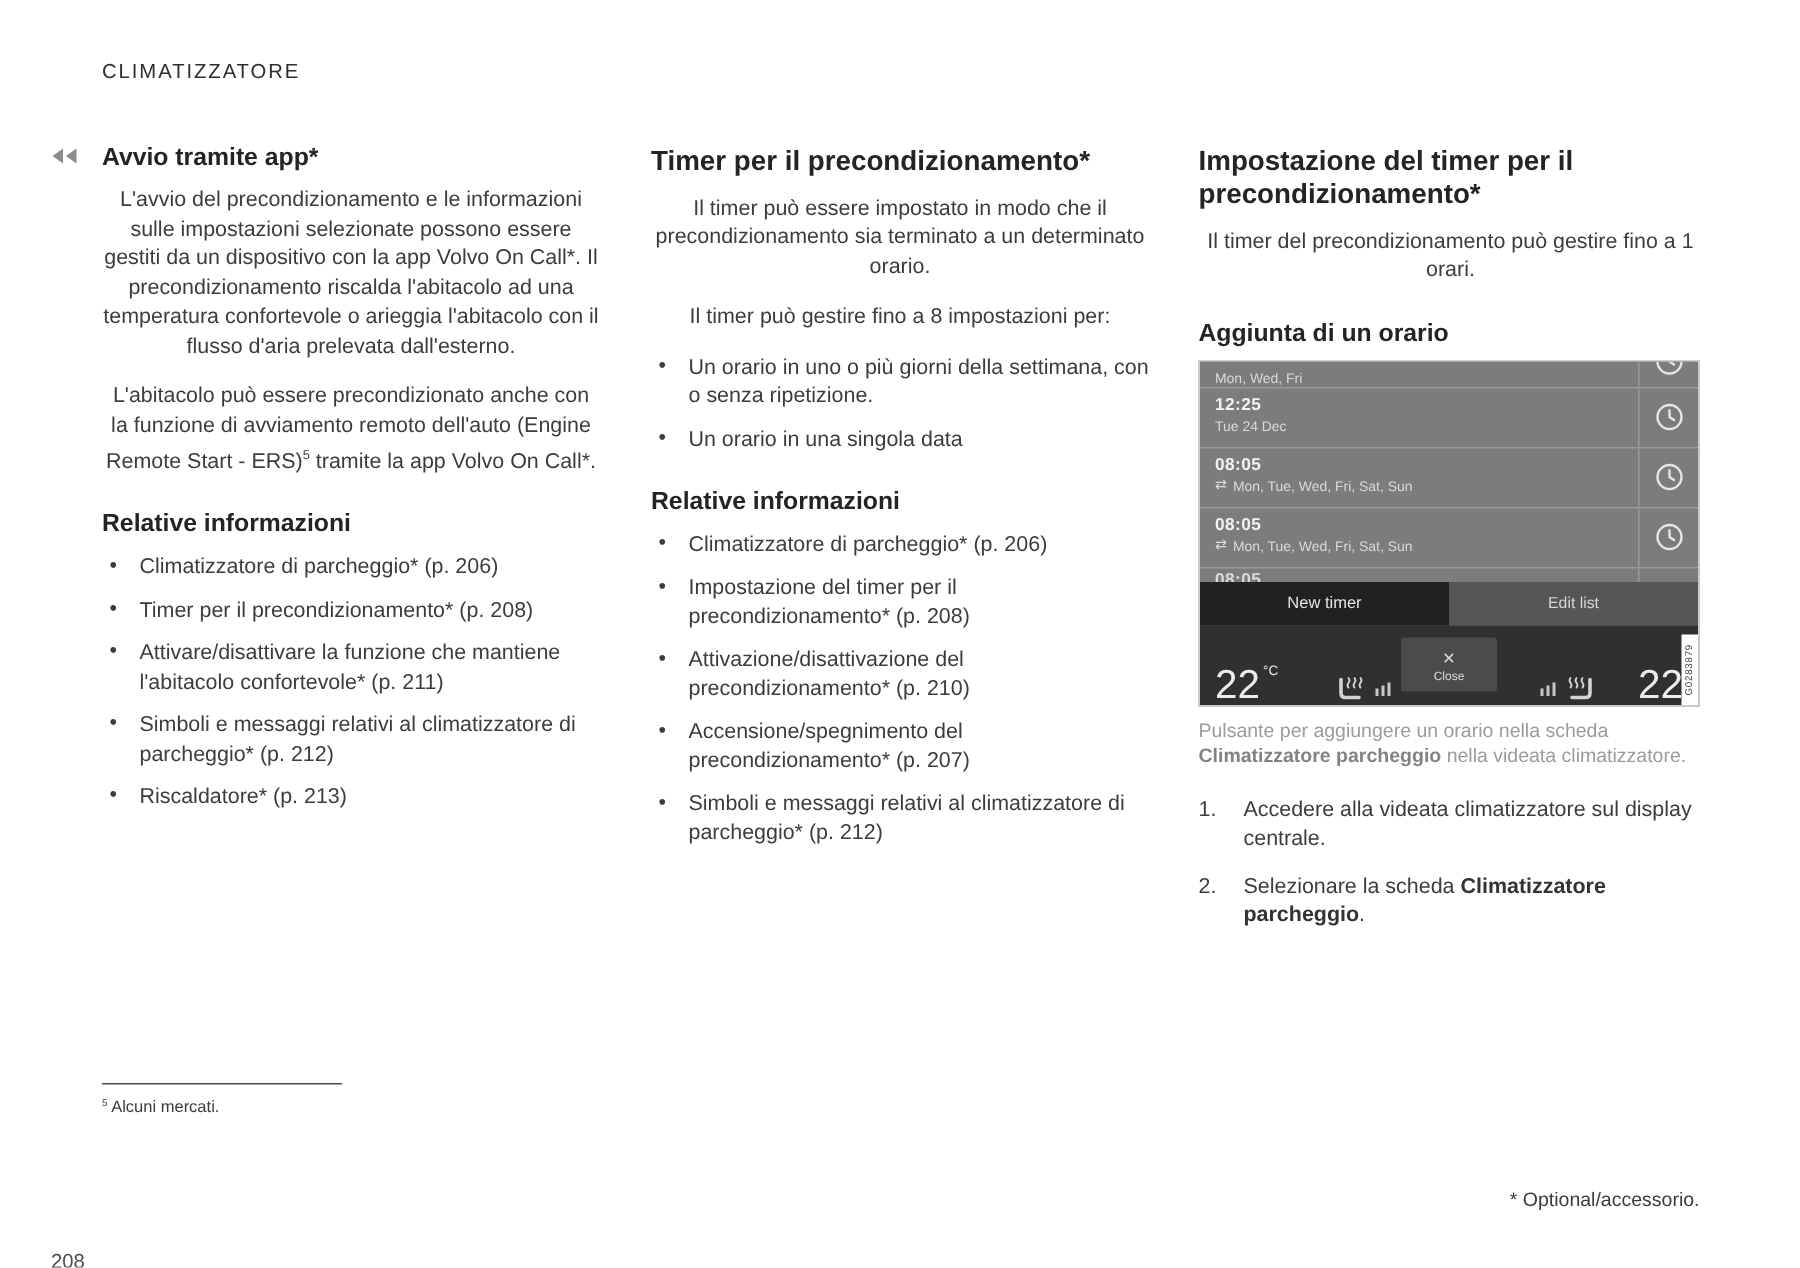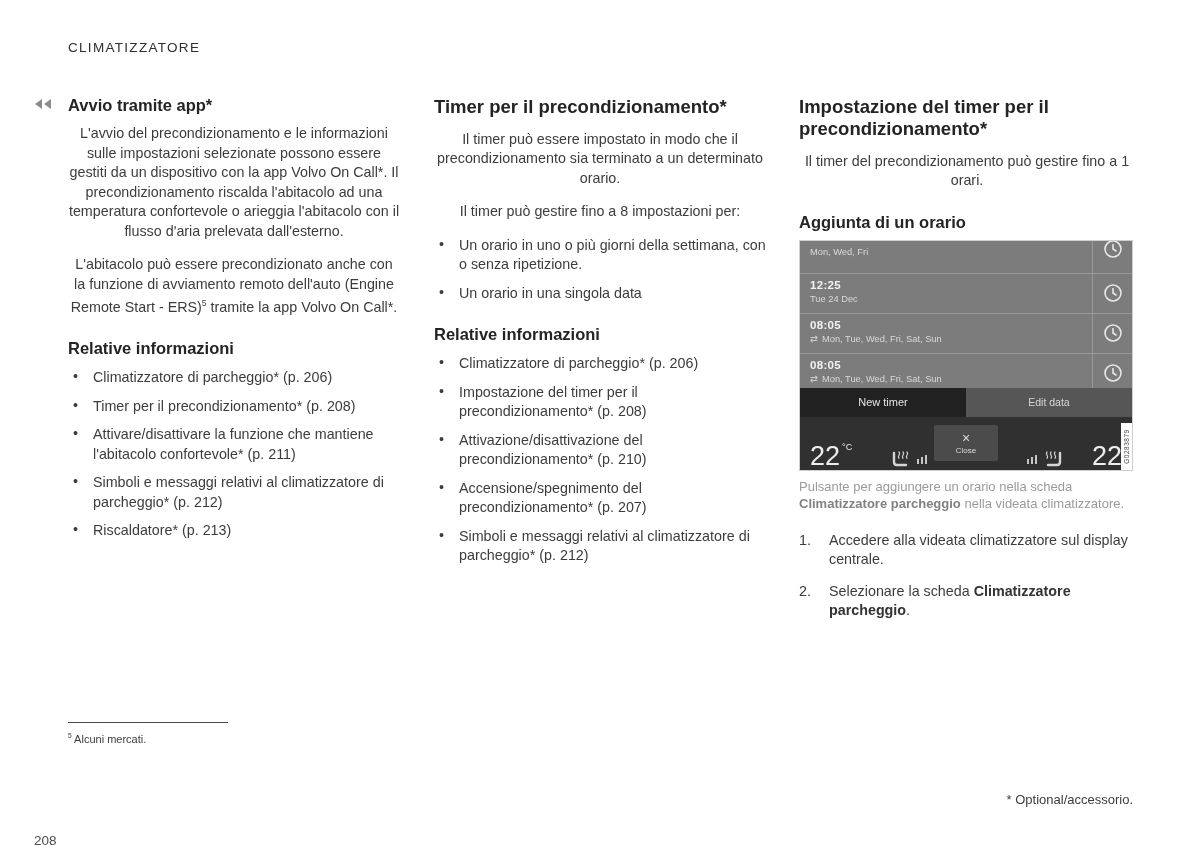--- a/index.html
+++ b/index.html
@@ -53,21 +53,21 @@
   }
   .shot-list { position:absolute; top:0; left:0; right:0; height:147px; }
   .shot-row { display:flex; border-bottom:1px solid #999999; overflow:hidden; }
   .shot-row .cell-main { flex:1; padding:5px 0 3px 10px; }
   .shot-row .cell-icon {
     width:40px; border-left:1px solid #999999;
     display:flex; align-items:center; justify-content:center;
     overflow:hidden;
   }
   .row-std { height:40px; }
-  .row-partial-top { height:33px; }
+  .row-partial-top { height:18px; }
   .row-partial-top .cell-main { padding-top:3px; }
   .row-partial-top .cell-icon svg { margin-top:-16px; }
   .row-partial-bottom { height:9px; border-bottom:none; }
   .row-partial-bottom .cell-main { padding-top:2px; opacity:.8; }
   .row-time { font-size:11.5px; font-weight:bold; color:#f2f2f2; letter-spacing:.3px; }
   .row-days { font-size:9.3px; color:#dadada; margin-top:3px; display:flex; align-items:center; gap:4px; }
   .repeat-glyph { font-size:9.5px; color:#dadada; line-height:1; }
 
   .shot-buttons {
     position:absolute; top:147px; left:0; right:0; height:29px;
@@ -234,21 +234,21 @@
       <div class="shot-row row-partial-bottom">
         <div class="cell-main">
           <div class="row-time">08:05</div>
         </div>
         <div class="cell-icon"></div>
       </div>
     </div>
 
     <div class="shot-buttons">
       <div class="btn-new">New timer</div>
-      <div class="btn-edit">Edit data</div>
+      <div class="btn-edit">Edit list</div>
     </div>
 
     <div class="shot-climate">
       <div class="temp"><span>22</span><span class="unit">°C</span></div>
       <div class="seat-group sg-left">
         <svg width="24" height="20" viewBox="0 0 24 20">
             <path d="M6 3 v9 q0 3 3 3 h9" fill="none" stroke="#d4d4d4" stroke-width="2.4" stroke-linecap="round"></path>
             <path d="M11 2 q1.3 1.6 0 3.2 q-1.3 1.6 0 3.2" fill="none" stroke="#d4d4d4" stroke-width="1.2" stroke-linecap="round"></path>
             <path d="M15 2 q1.3 1.6 0 3.2 q-1.3 1.6 0 3.2" fill="none" stroke="#d4d4d4" stroke-width="1.2" stroke-linecap="round"></path>
             <path d="M19 2 q1.3 1.6 0 3.2 q-1.3 1.6 0 3.2" fill="none" stroke="#d4d4d4" stroke-width="1.2" stroke-linecap="round"></path>

